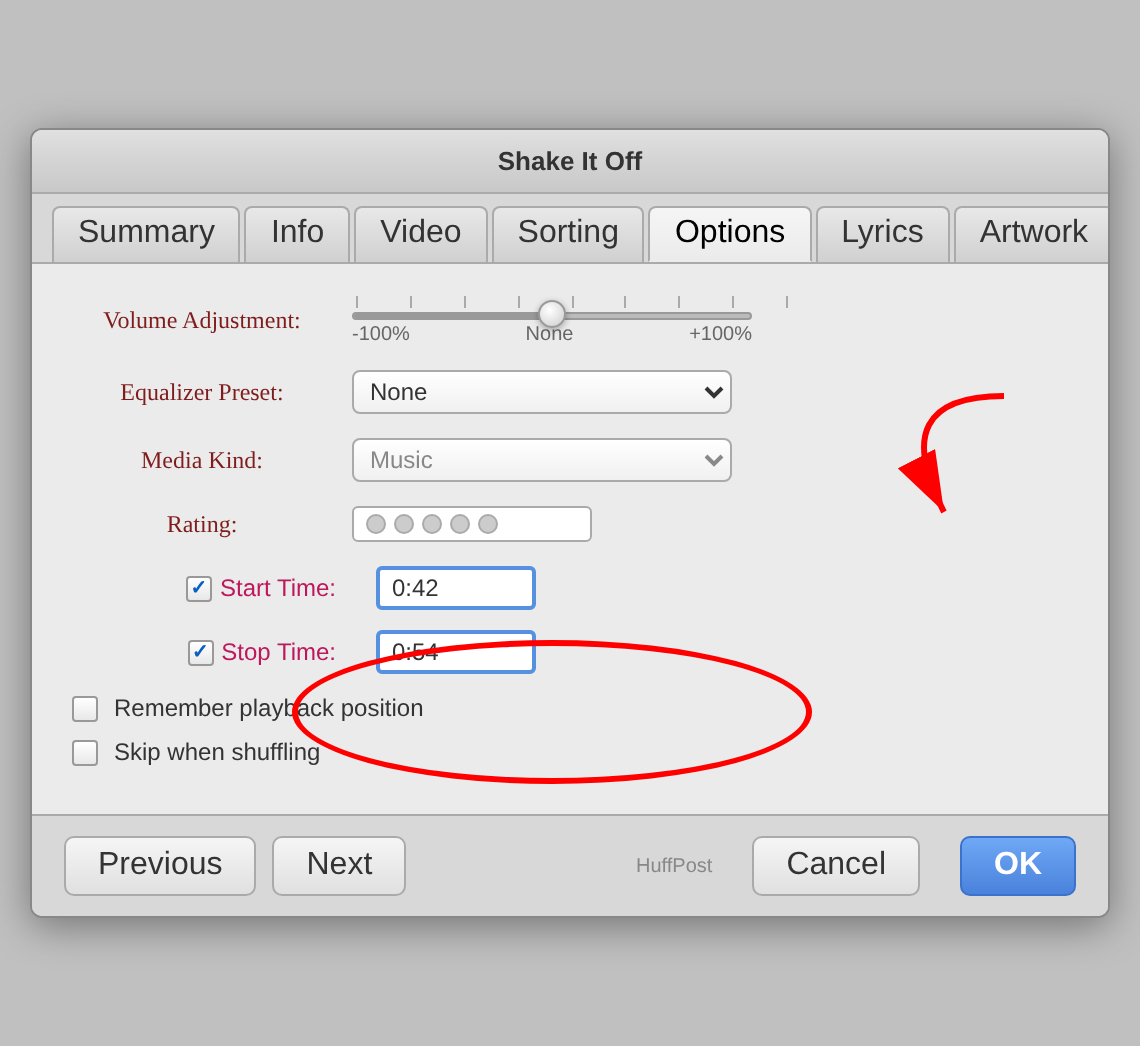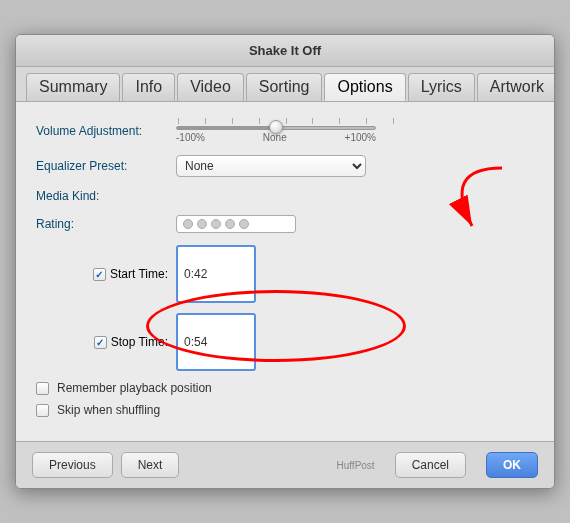--- a/index.html
+++ b/index.html
@@ -57,25 +57,26 @@
     .content {
       padding: 16px 20px;
       background: #ebebeb;
     }
     .field-row {
       display: flex;
       align-items: center;
       margin-bottom: 12px;
     }
     .field-label {
-      text-align: left;
+      text-align: center;
       width: 140px;
       padding-right: 10px;
-      color: #0c4a6e;
+      color: #7f1d1d;
       font-size: 12px;
+      font-family: Liberation Serif, serif;
     }
     .field-value {
       flex: 1;
     }
     .slider-track {
       width: 200px;
       height: 4px;
       background: linear-gradient(to right, #bbb, #bbb);
       border-radius: 2px;
       position: relative;
@@ -129,21 +130,21 @@
     .time-row {
       display: flex;
       align-items: center;
       margin-bottom: 10px;
       position: relative;
     }
     .time-label {
       text-align: right;
       width: 140px;
       padding-right: 8px;
-      color: #000000;
+      color: #be185d;
       font-size: 12px;
       display: flex;
       align-items: center;
       justify-content: flex-end;
     }
     .checkbox {
       width: 13px;
       height: 13px;
       border: 1px solid #999;
       border-radius: 2px;
@@ -155,26 +156,27 @@
       cursor: pointer;
     }
     .checkbox.checked::after {
       content: '✓';
       font-size: 10px;
       color: #0a60c0;
       font-weight: bold;
     }
     .time-input {
       width: 80px;
-      padding: 20px 6px;
+      padding: 2px 6px;
       border: 2px solid #5591e0;
       border-radius: 3px;
       background: #fff;
       font-size: 12px;
       color: #333;
+      margin-left: 12px;
     }
     .checkbox-row {
       display: flex;
       align-items: center;
       margin-bottom: 8px;
     }
     .checkbox-label {
       font-size: 12px;
       color: #333;
       margin-left: 4px;
@@ -205,21 +207,21 @@
     }
     .footer-right {
       display: flex;
       gap: 20px;
       align-items: center;
     }
     .btn {
       padding: 5px 16px;
       border-radius: 5px;
       border: 1px solid #aaa;
-      font-size: 12px;
+      font-size: 16px;
       cursor: pointer;
       background: linear-gradient(to bottom, #f5f5f5, #e0e0e0);
       color: #333;
     }
     .btn-ok {
       background: linear-gradient(to bottom, #6fa8f5, #4a82dc);
       border: 1px solid #3a72cc;
       color: #fff;
       font-weight: bold;
     }
@@ -339,20 +341,25 @@
         <div class="field-label">Equalizer Preset:</div>
         <div class="field-value">
           <select>
             <option>None</option>
           </select>
         </div>
       </div>
 
       <div class="field-row">
         <div class="field-label">Media Kind:</div>
+        <div class="field-value">
+          <select class="media-kind-select">
+            <option>Music</option>
+          </select>
+        </div>
       </div>
 
       <div class="field-row">
         <div class="field-label">Rating:</div>
         <div class="field-value">
           <div class="rating-dots">
             <div class="dot"></div>
             <div class="dot"></div>
             <div class="dot"></div>
             <div class="dot"></div>

